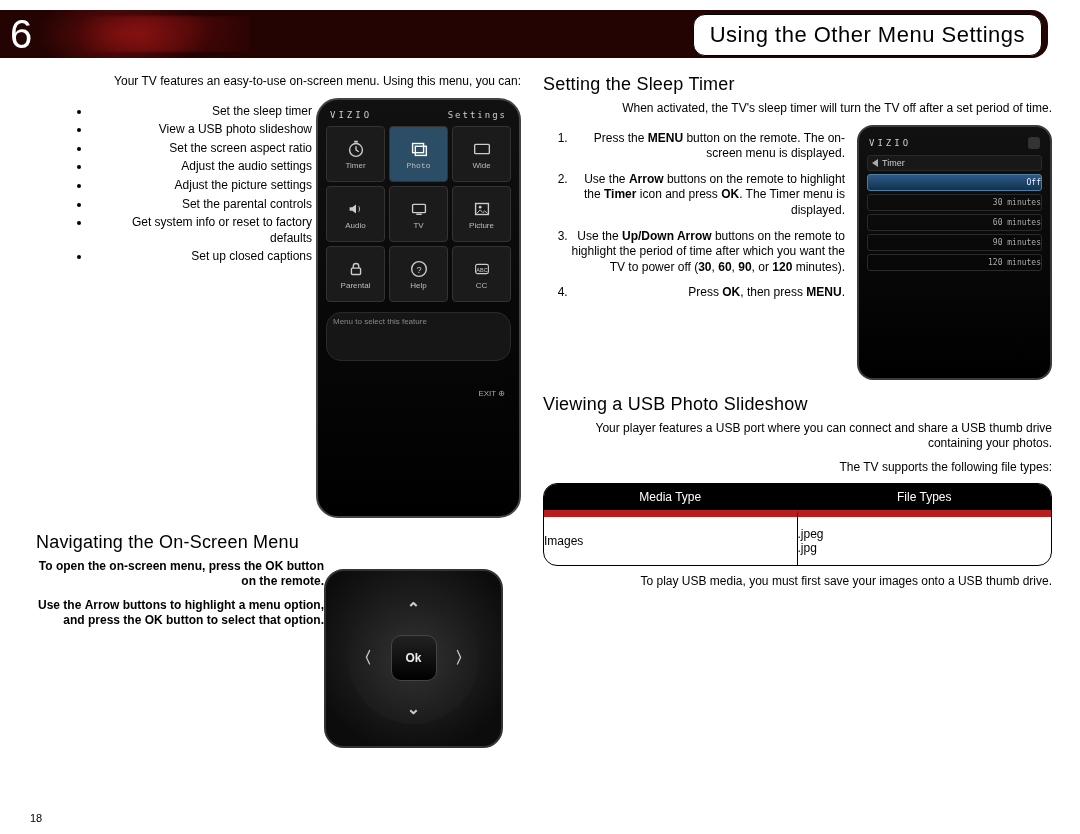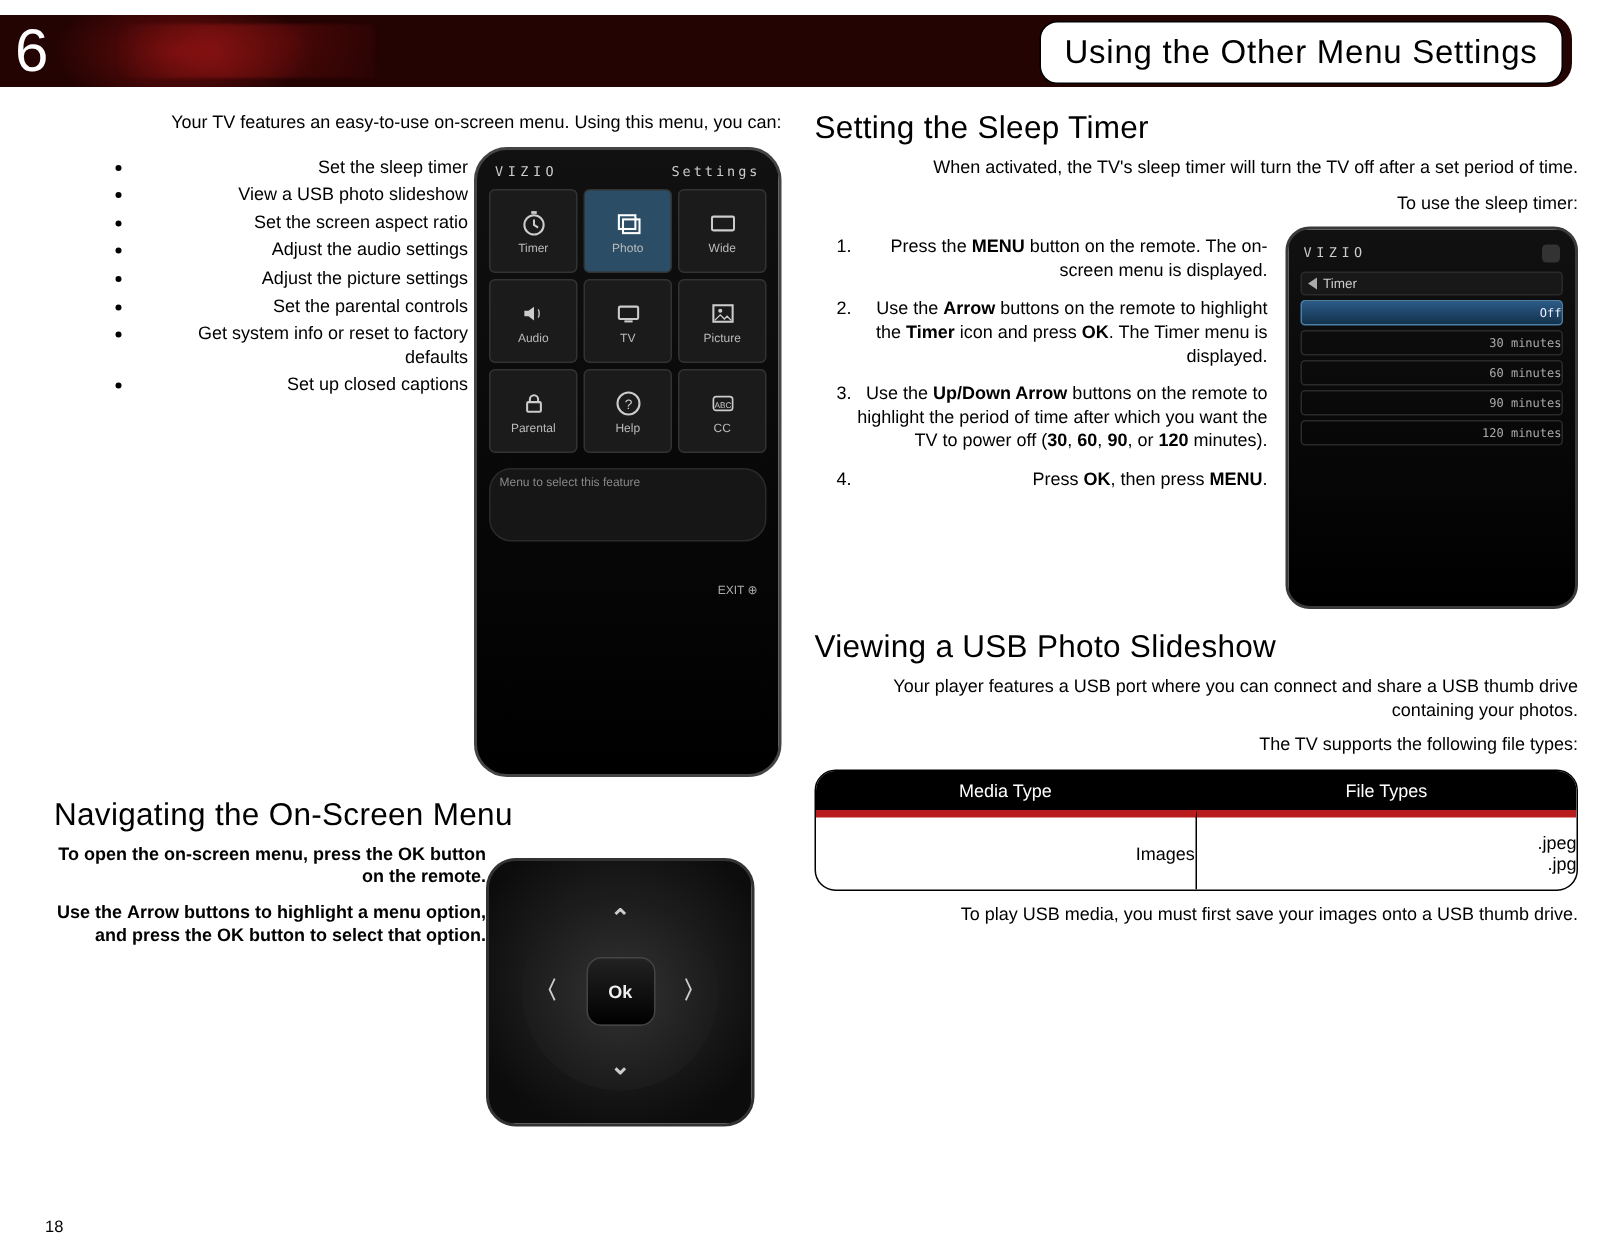--- a/index.html
+++ b/index.html
@@ -18,28 +18,28 @@
   .title-pill span{font-size:22px;font-weight:400;letter-spacing:.5px;}
   .content{display:flex;padding:10px 28px 0 36px;gap:22px;}
   .col-left{width:485px;}
   .col-right{flex:1;}
   p,li{font-size:12px;line-height:1.3;text-align:right;}
   p{margin:0 0 8px 0;}
   ul.bullets{margin:6px 0 0 0;padding-left:55px;}
   ul.bullets li{margin:3px 0;}
   ol.steps{margin:6px 0 0 0;padding-left:28px;}
   ol.steps li{margin:0 0 10px 0;}
-  h2.sect{font-size:21px;font-weight:400;margin:14px 0 6px 0;letter-spacing:.2px;}
+  h2.sect{font-size:18px;font-weight:400;margin:14px 0 6px 0;letter-spacing:.2px;}
   .left-flex{display:flex;gap:4px;align-items:flex-start;}
   .phone{width:205px;height:420px;background:linear-gradient(#111,#000);border:2px solid #444;border-radius:22px;padding:10px 8px;box-sizing:border-box;margin-left:auto;margin-right:0;}
   .phone-top{display:flex;justify-content:space-between;color:#ccc;font-size:9px;letter-spacing:2px;padding:0 4px 6px 4px;font-family:monospace;}
   .phone-top .brand{letter-spacing:3px;}
   .grid3{display:grid;grid-template-columns:repeat(3,1fr);gap:4px;}
   .tile{background:#1b1b1b;border:1px solid #333;border-radius:4px;height:54px;display:flex;flex-direction:column;align-items:center;justify-content:center;color:#bbb;font-size:8px;}
-  .tile.sel{background:#2b4e66;}
+  .tile.sel{background:#2b4e66;font-family:Liberation Mono, monospace;}
   .tile .ico{width:24px;height:24px;display:flex;align-items:center;justify-content:center;color:#ddd;}
   .tile svg{width:22px;height:22px;fill:#ccc;}
   .phone-msg{margin-top:10px;background:#161616;border:1px solid #2a2a2a;border-radius:15px;color:#888;font-size:8px;padding:4px 6px 34px 6px;}
   .phone-exit{text-align:right;color:#aaa;font-size:8px;margin-top:28px;padding-right:6px;}
   .remote{width:175px;height:175px;margin:10px 18px 0 auto;background:radial-gradient(circle at 50% 45%,#2f2f2f,#0c0c0c 80%);border:2px solid #333;border-radius:20px;position:relative;}
   .dpad{position:absolute;inset:22px;border-radius:50%;background:radial-gradient(circle,#333,#111);}
   .dpad .arrow{position:absolute;color:#ccc;font-size:16px;}
   .dpad .up{left:50%;top:6px;transform:translateX(-50%);}
   .dpad .dn{left:50%;bottom:6px;transform:translateX(-50%);}
   .dpad .lf{left:8px;top:50%;transform:translateY(-50%);}
@@ -51,21 +51,21 @@
   .timer-text{flex:1;}
   .timer-panel{width:195px;height:255px;background:linear-gradient(#111,#000);border:2px solid #3a3a3a;border-radius:16px;padding:8px;box-sizing:border-box;color:#ccc;font-size:9px;}
   .timer-panel .tp-top{display:flex;justify-content:space-between;align-items:center;letter-spacing:3px;font-family:monospace;padding:2px 2px 6px 2px;}
   .tp-home{width:12px;height:12px;background:#333;border-radius:3px;}
   .tp-back{display:flex;align-items:center;gap:4px;background:#181818;border:1px solid #2a2a2a;border-radius:3px;padding:2px 4px;margin-bottom:3px;}
   .tp-back .tri{width:0;height:0;border-top:4px solid transparent;border-bottom:4px solid transparent;border-right:6px solid #aaa;}
   .tp-item{border:1px solid #2a2a2a;border-radius:3px;color:#aaa;font-family:monospace;text-align:right;padding:3px 0;margin-bottom:3px;font-size:8px;}
   .tp-item.sel{background:linear-gradient(#2c5a88,#13324c);border-color:#4b7fa8;color:#eef;}
   table.ft{width:100%;border-collapse:separate;border-spacing:0;border:1.5px solid #000;border-radius:14px;overflow:hidden;margin:4px 0 8px 0;}
   table.ft th{background:#000;color:#fff;font-weight:400;font-size:12px;padding:6px 0;width:50%;}
-  table.ft td{text-align:right;font-size:12px;padding:10px 0;border-top:5px solid #b91c1c;}
+  table.ft td{text-align:left;font-size:12px;padding:10px 0;border-top:7px solid #b91c1c;}
   table.ft th:first-child,table.ft td:first-child{border-right:1px solid #000;}
   .pagenum{position:absolute;left:30px;bottom:10px;font-size:11px;}
 </style>
 </head>
 <body>
 <div class="page">
 
 <div class="topband">
   <div class="red-band">
         <div class="red-swirl"></div>
@@ -202,21 +202,20 @@
           <div class="arrow rt">〉</div>
           <div class="ok">Ok</div>
         </div>
       </div>
     </div>
   </div>
 
   <div class="col-right">
     <h2 class="sect" style="margin-top:0">Setting the Sleep Timer</h2>
     <p>When activated, the TV's sleep timer will turn the TV off after a set period of time.</p>
-    <p>To use the sleep timer:</p>
     <div class="timer-row">
       <div class="timer-text">
         <ol class="steps">
           <li><span>Press the </span><b>MENU</b><span> button on the remote. The on-screen menu is displayed.</span></li>
           <li><span>Use the </span><b>Arrow</b><span> buttons on the remote to highlight the </span><b>Timer</b><span> icon and press </span><b>OK</b><span>. The Timer menu is displayed.</span></li>
           <li><span>Use the </span><b>Up/Down Arrow</b><span> buttons on the remote to highlight the period of time after which you want the TV to power off (</span><b>30</b><span>, </span><b>60</b><span>, </span><b>90</b><span>, or </span><b>120</b><span> minutes).</span></li>
           <li><span>Press </span><b>OK</b><span>, then press </span><b>MENU</b><span>.</span></li>
         </ol>
       </div>
       <div class="timer-panel">

